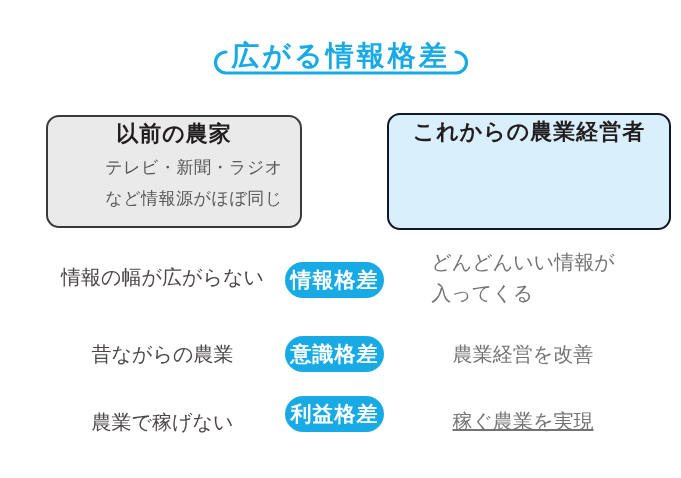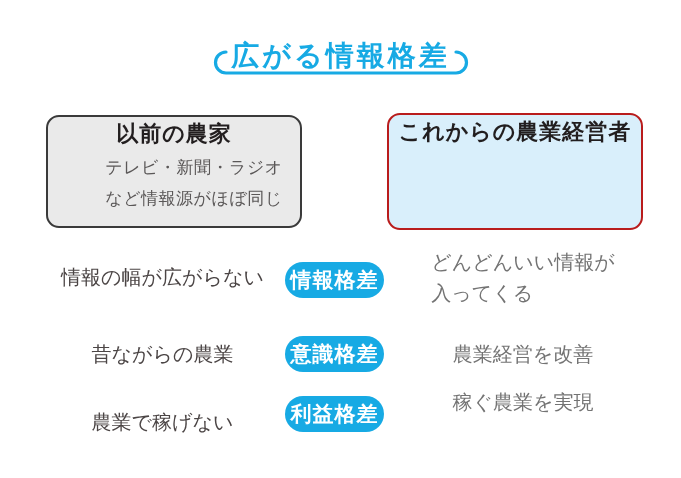--- a/index.html
+++ b/index.html
@@ -46,24 +46,24 @@
     left: 46px;
     top: 115px;
     width: 256px;
     height: 113px;
     background: #EAEAEA;
     border: 2px solid #3A3A3A;
   }
   .box-future {
     left: 387px;
     top: 113px;
-    width: 256px;
+    width: 284px;
     height: 117px;
     background: #D9EFFB;
-    border: 2px solid #b91c1c;
+    border: 2px solid #0f172a;
   }
   .box-title {
     font-size: 22px;
     font-weight: bold;
     color: #221E1F;
     letter-spacing: 1px;
     line-height: 30px;
     margin: 2px 0 3px 0;
   }
   .box-body {
@@ -115,21 +115,21 @@
     white-space: pre-line;
   }
   .r1-left  { top: 266px; }
   .r1-badge { top: 262px; }
   .r1-right { top: 247px; }
   .r2-left  { top: 343px; }
   .r2-badge { top: 336px; }
   .r2-right { top: 339px; }
   .r3-left  { top: 403px; margin-top: 8px; }
   .r3-badge { top: 396px; }
-  .r3-right { top: 387px; }
+  .r3-right { top: 406px; text-decoration: underline; }
 </style>
 </head>
 <body>
 
 <div class="canvas">
 
   <svg class="title-deco" viewBox="0 0 284 31" fill="none" xmlns="http://www.w3.org/2000/svg">
     <path d="M 27 5 A 10.5 10.5 0 0 0 27 26 L 257 26 A 10.5 10.5 0 0 0 257 5" stroke="#17AAE4" stroke-width="3.2" stroke-linecap="round" fill="none"></path>
   </svg>
   <div class="title">広がる情報格差</div>

